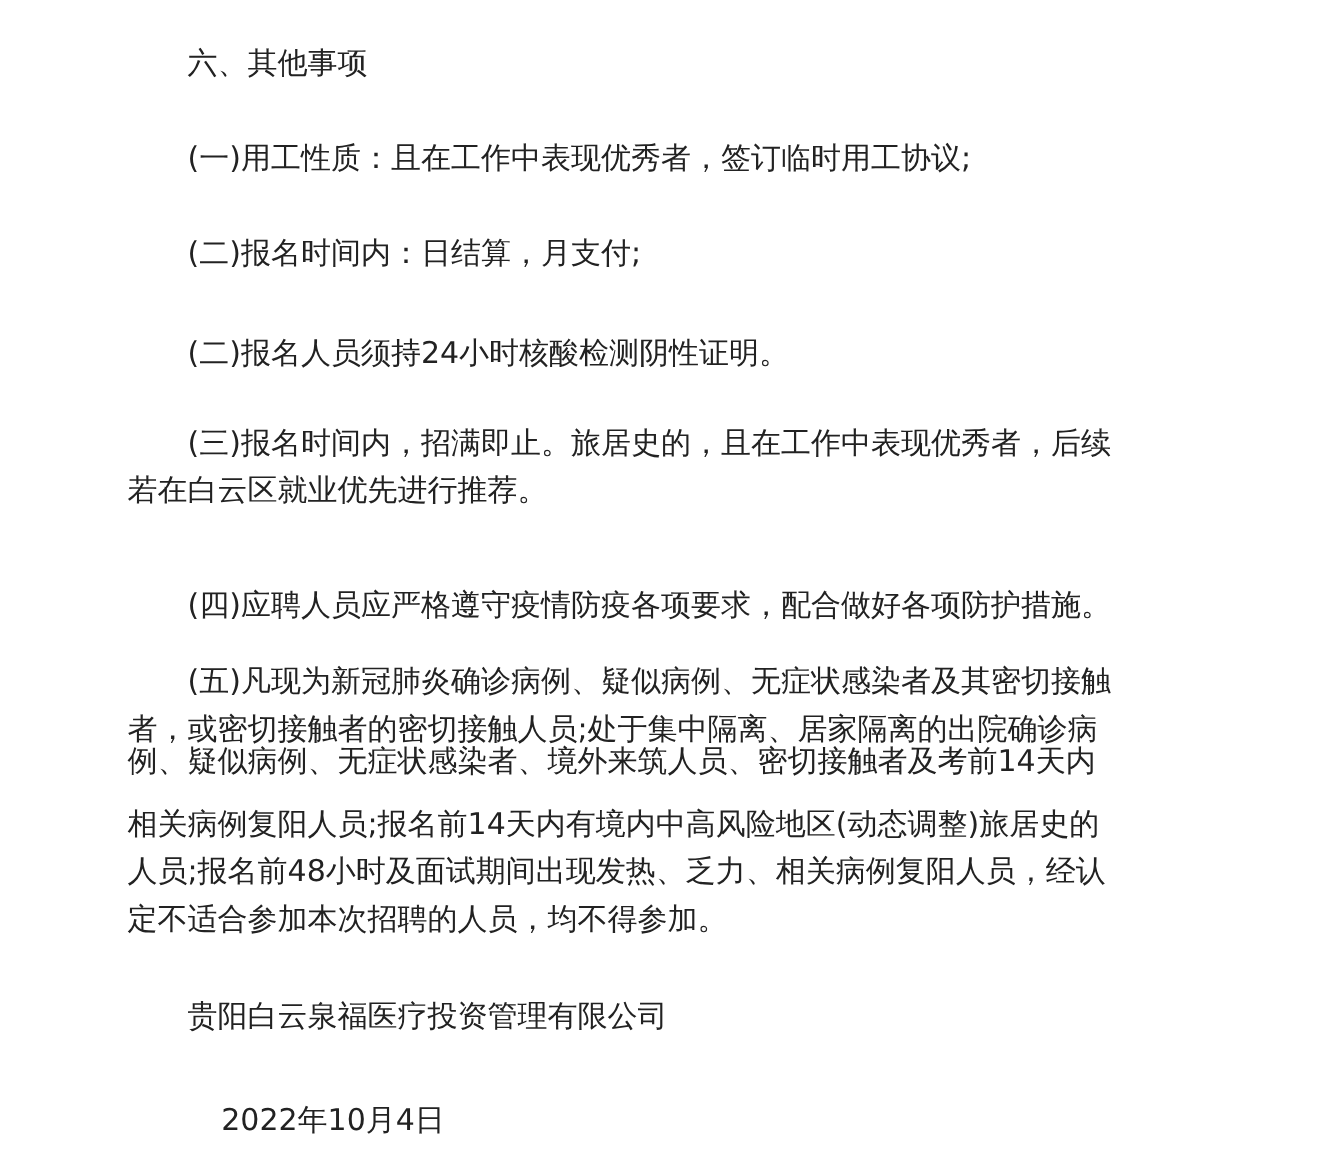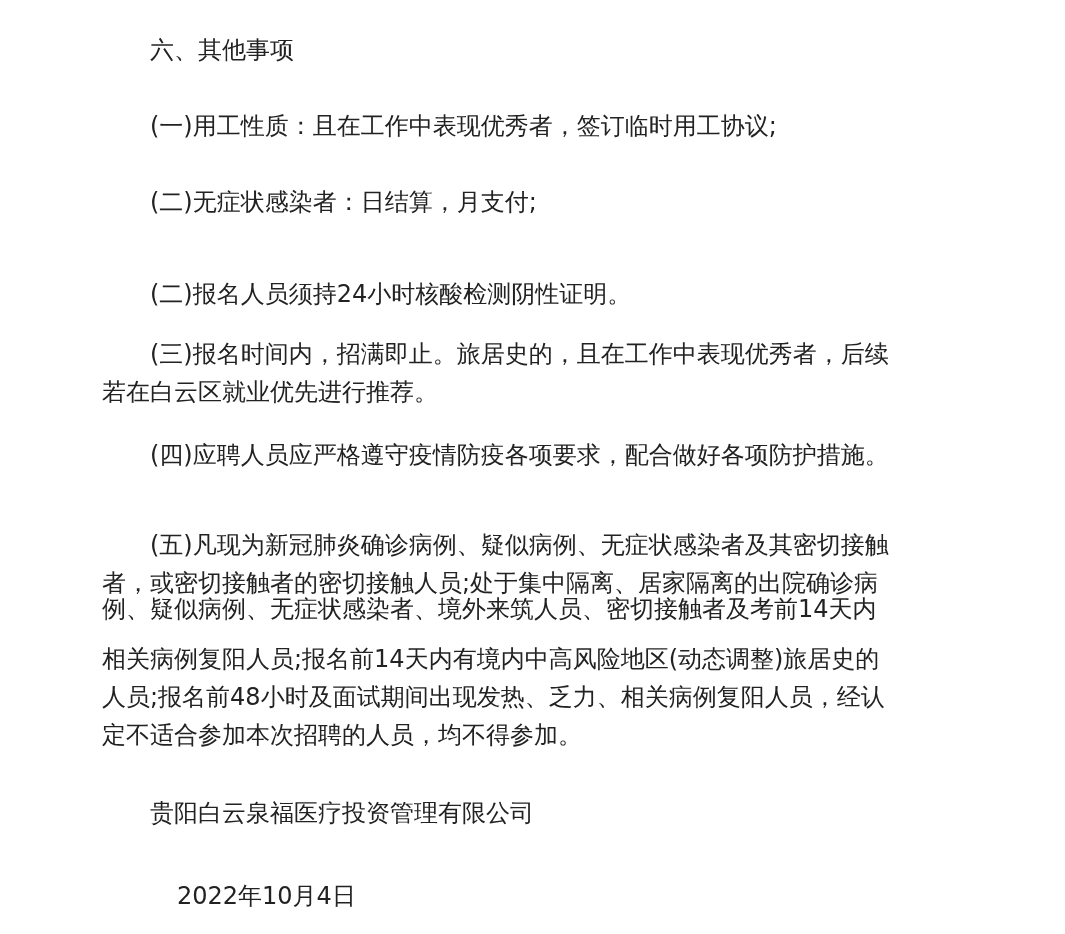--- a/index.html
+++ b/index.html
@@ -31,28 +31,28 @@
     .indent { padding-left: 48px; text-align: right; }
   </style>
 </head>
 <body>
 
 <div class="doc">
   <div class="line indent" style="top:32px">六、其他事项</div>
 
   <div class="line indent" style="top:108px">(一)用工性质：且在工作中表现优秀者，签订临时用工协议;</div>
 
-  <div class="line indent" style="top:184px">(二)无症状感染者：日结算，月支付;</div>
+  <div class="line indent" style="top:184px">(二)报名时间内：日结算，月支付;</div>
 
-  <div class="line indent" style="top:276px">(二)报名人员须持24小时核酸检测阴性证明。</div>
+  <div class="line indent" style="top:264px">(二)报名人员须持24小时核酸检测阴性证明。</div>
 
   <div class="line indent" style="top:336px">(三)报名时间内，招满即止。旅居史的，且在工作中表现优秀者，后续</div>
   <div class="line" style="top:374px">若在白云区就业优先进行推荐。</div>
 
-  <div class="line indent" style="top:437px">(四)应聘人员应严格遵守疫情防疫各项要求，配合做好各项防护措施。</div>
+  <div class="line indent" style="top:466px">(四)应聘人员应严格遵守疫情防疫各项要求，配合做好各项防护措施。</div>
 
   <div class="line indent" style="top:527px">(五)凡现为新冠肺炎确诊病例、疑似病例、无症状感染者及其密切接触</div>
   <div class="line" style="top:565px">者，或密切接触者的密切接触人员;处于集中隔离、居家隔离的出院确诊病</div>
   <div class="line" style="top:591px">例、疑似病例、无症状感染者、境外来筑人员、密切接触者及考前14天内</div>
   <div class="line" style="top:641px">相关病例复阳人员;报名前14天内有境内中高风险地区(动态调整)旅居史的</div>
   <div class="line" style="top:679px">人员;报名前48小时及面试期间出现发热、乏力、相关病例复阳人员，经认</div>
   <div class="line" style="top:717px">定不适合参加本次招聘的人员，均不得参加。</div>
 
   <div class="line indent" style="top:795px">贵阳白云泉福医疗投资管理有限公司</div>
   <div class="line" style="top:878px; left:75px">2022年10月4日</div>

